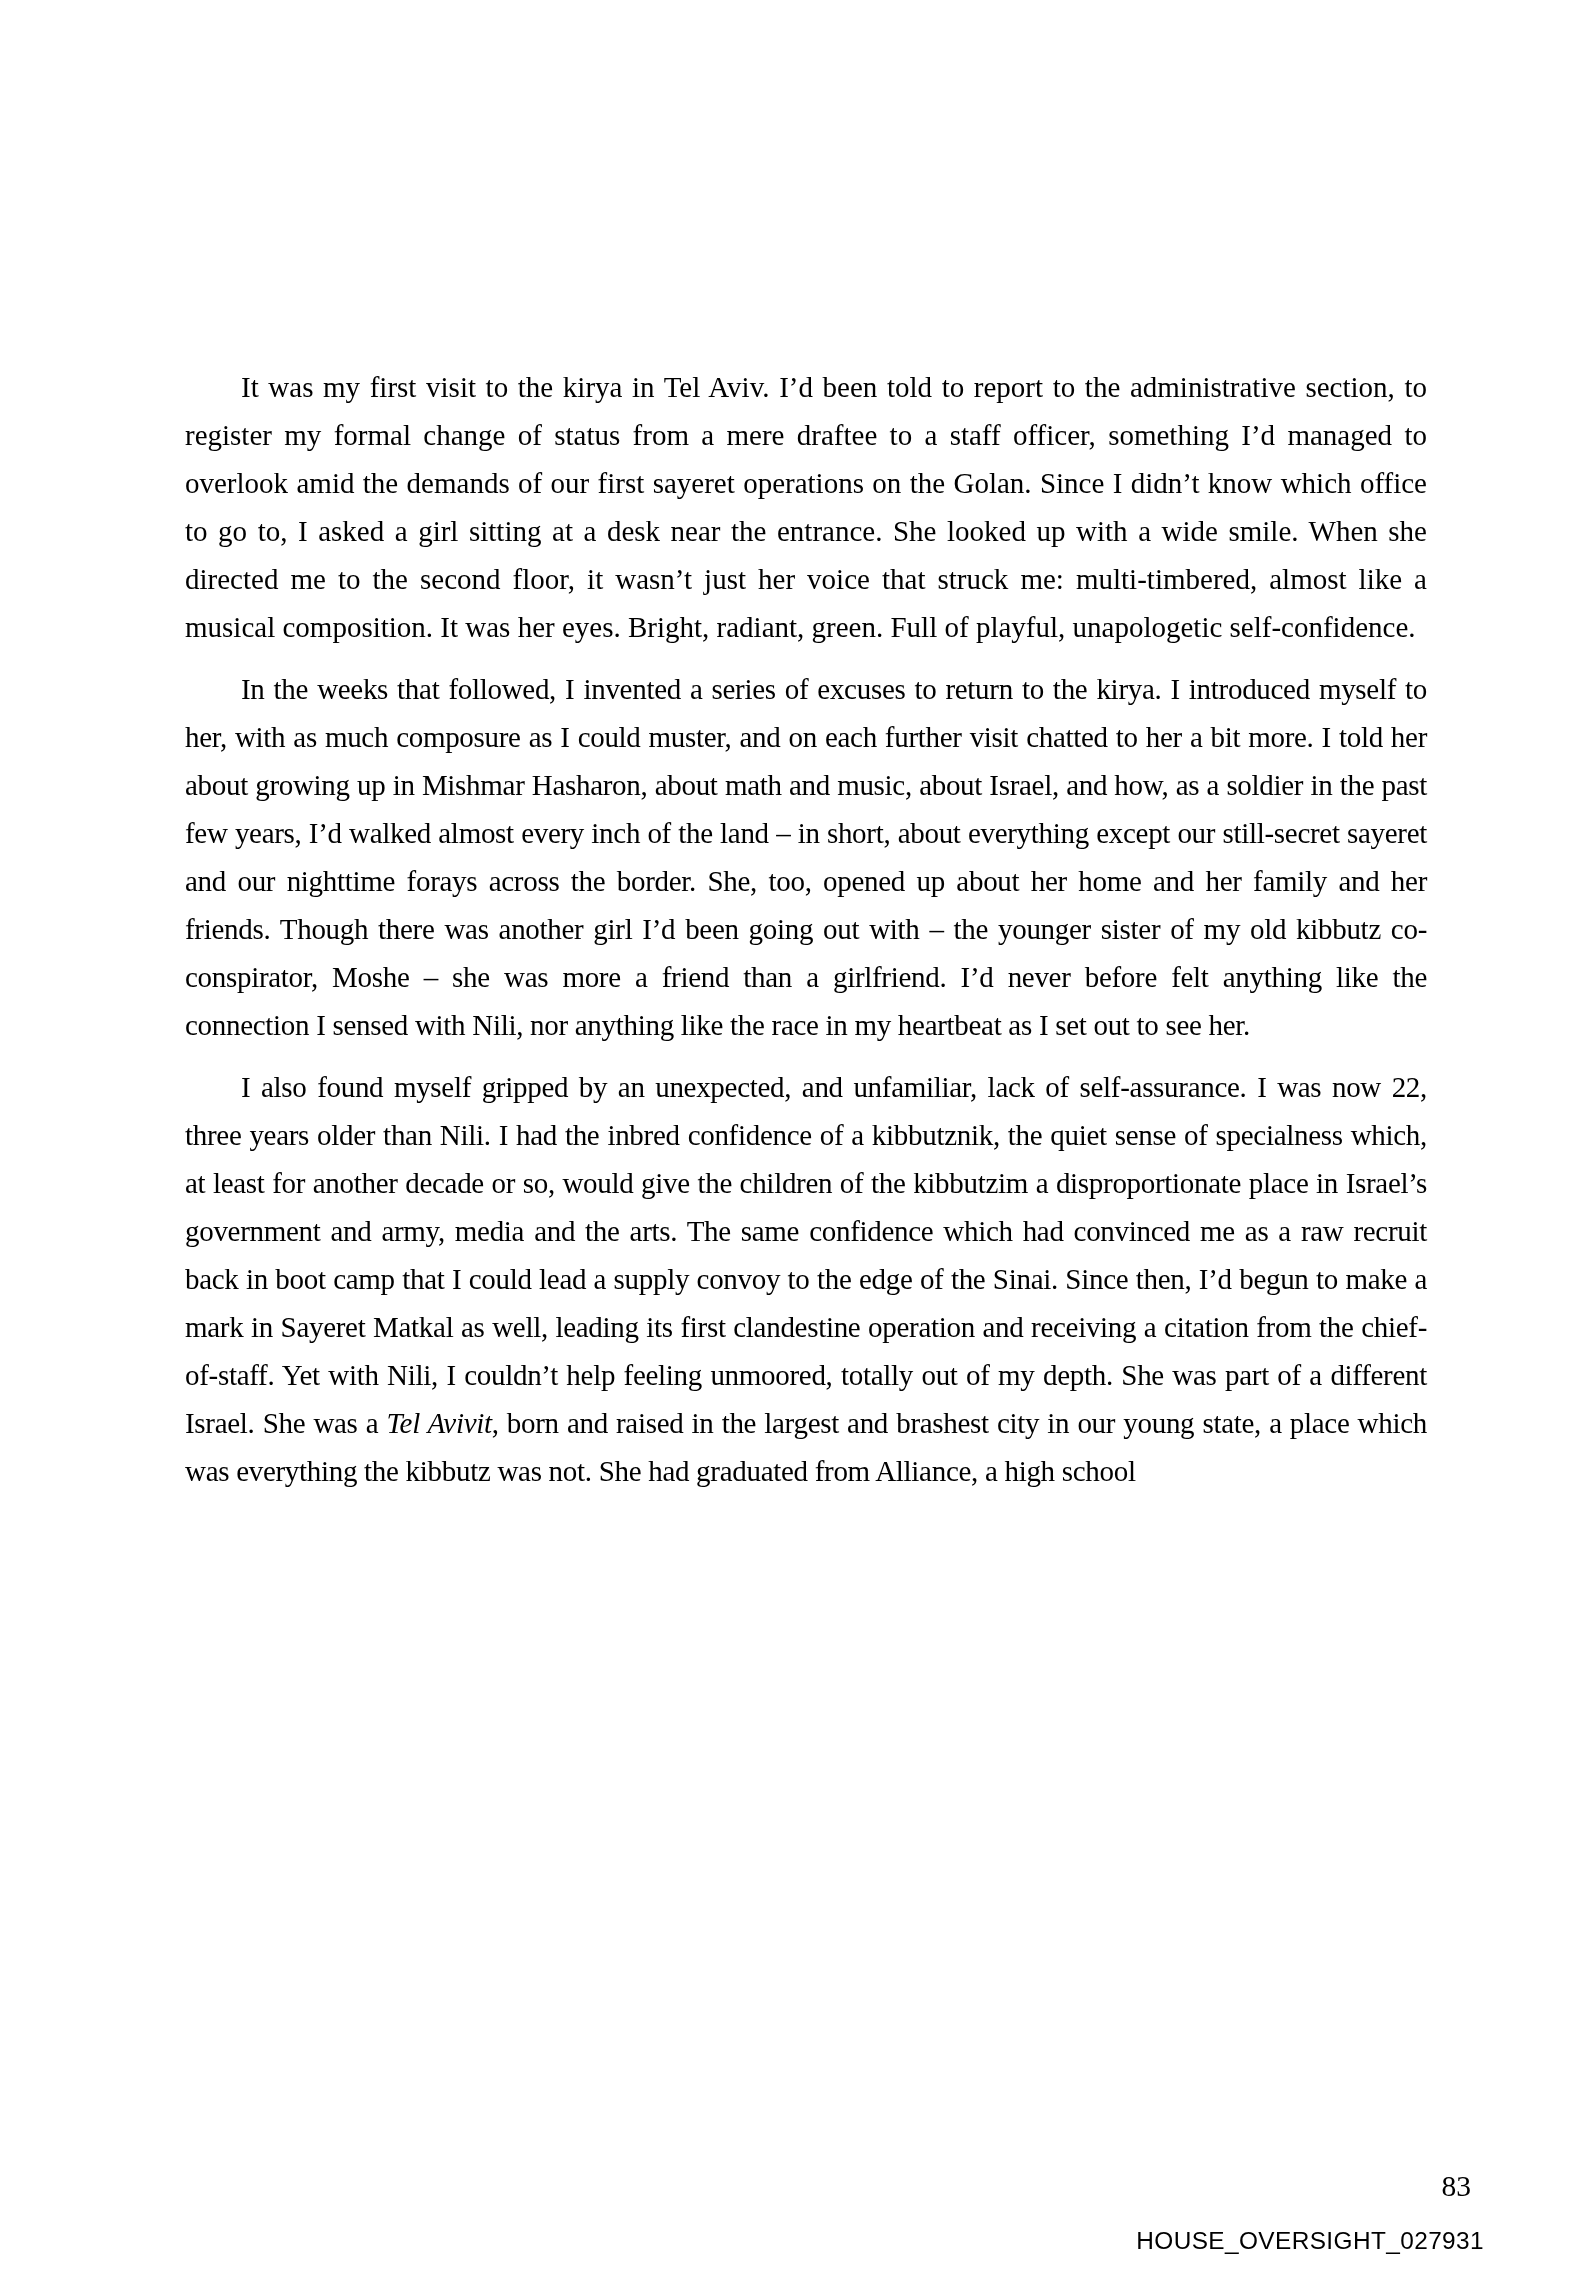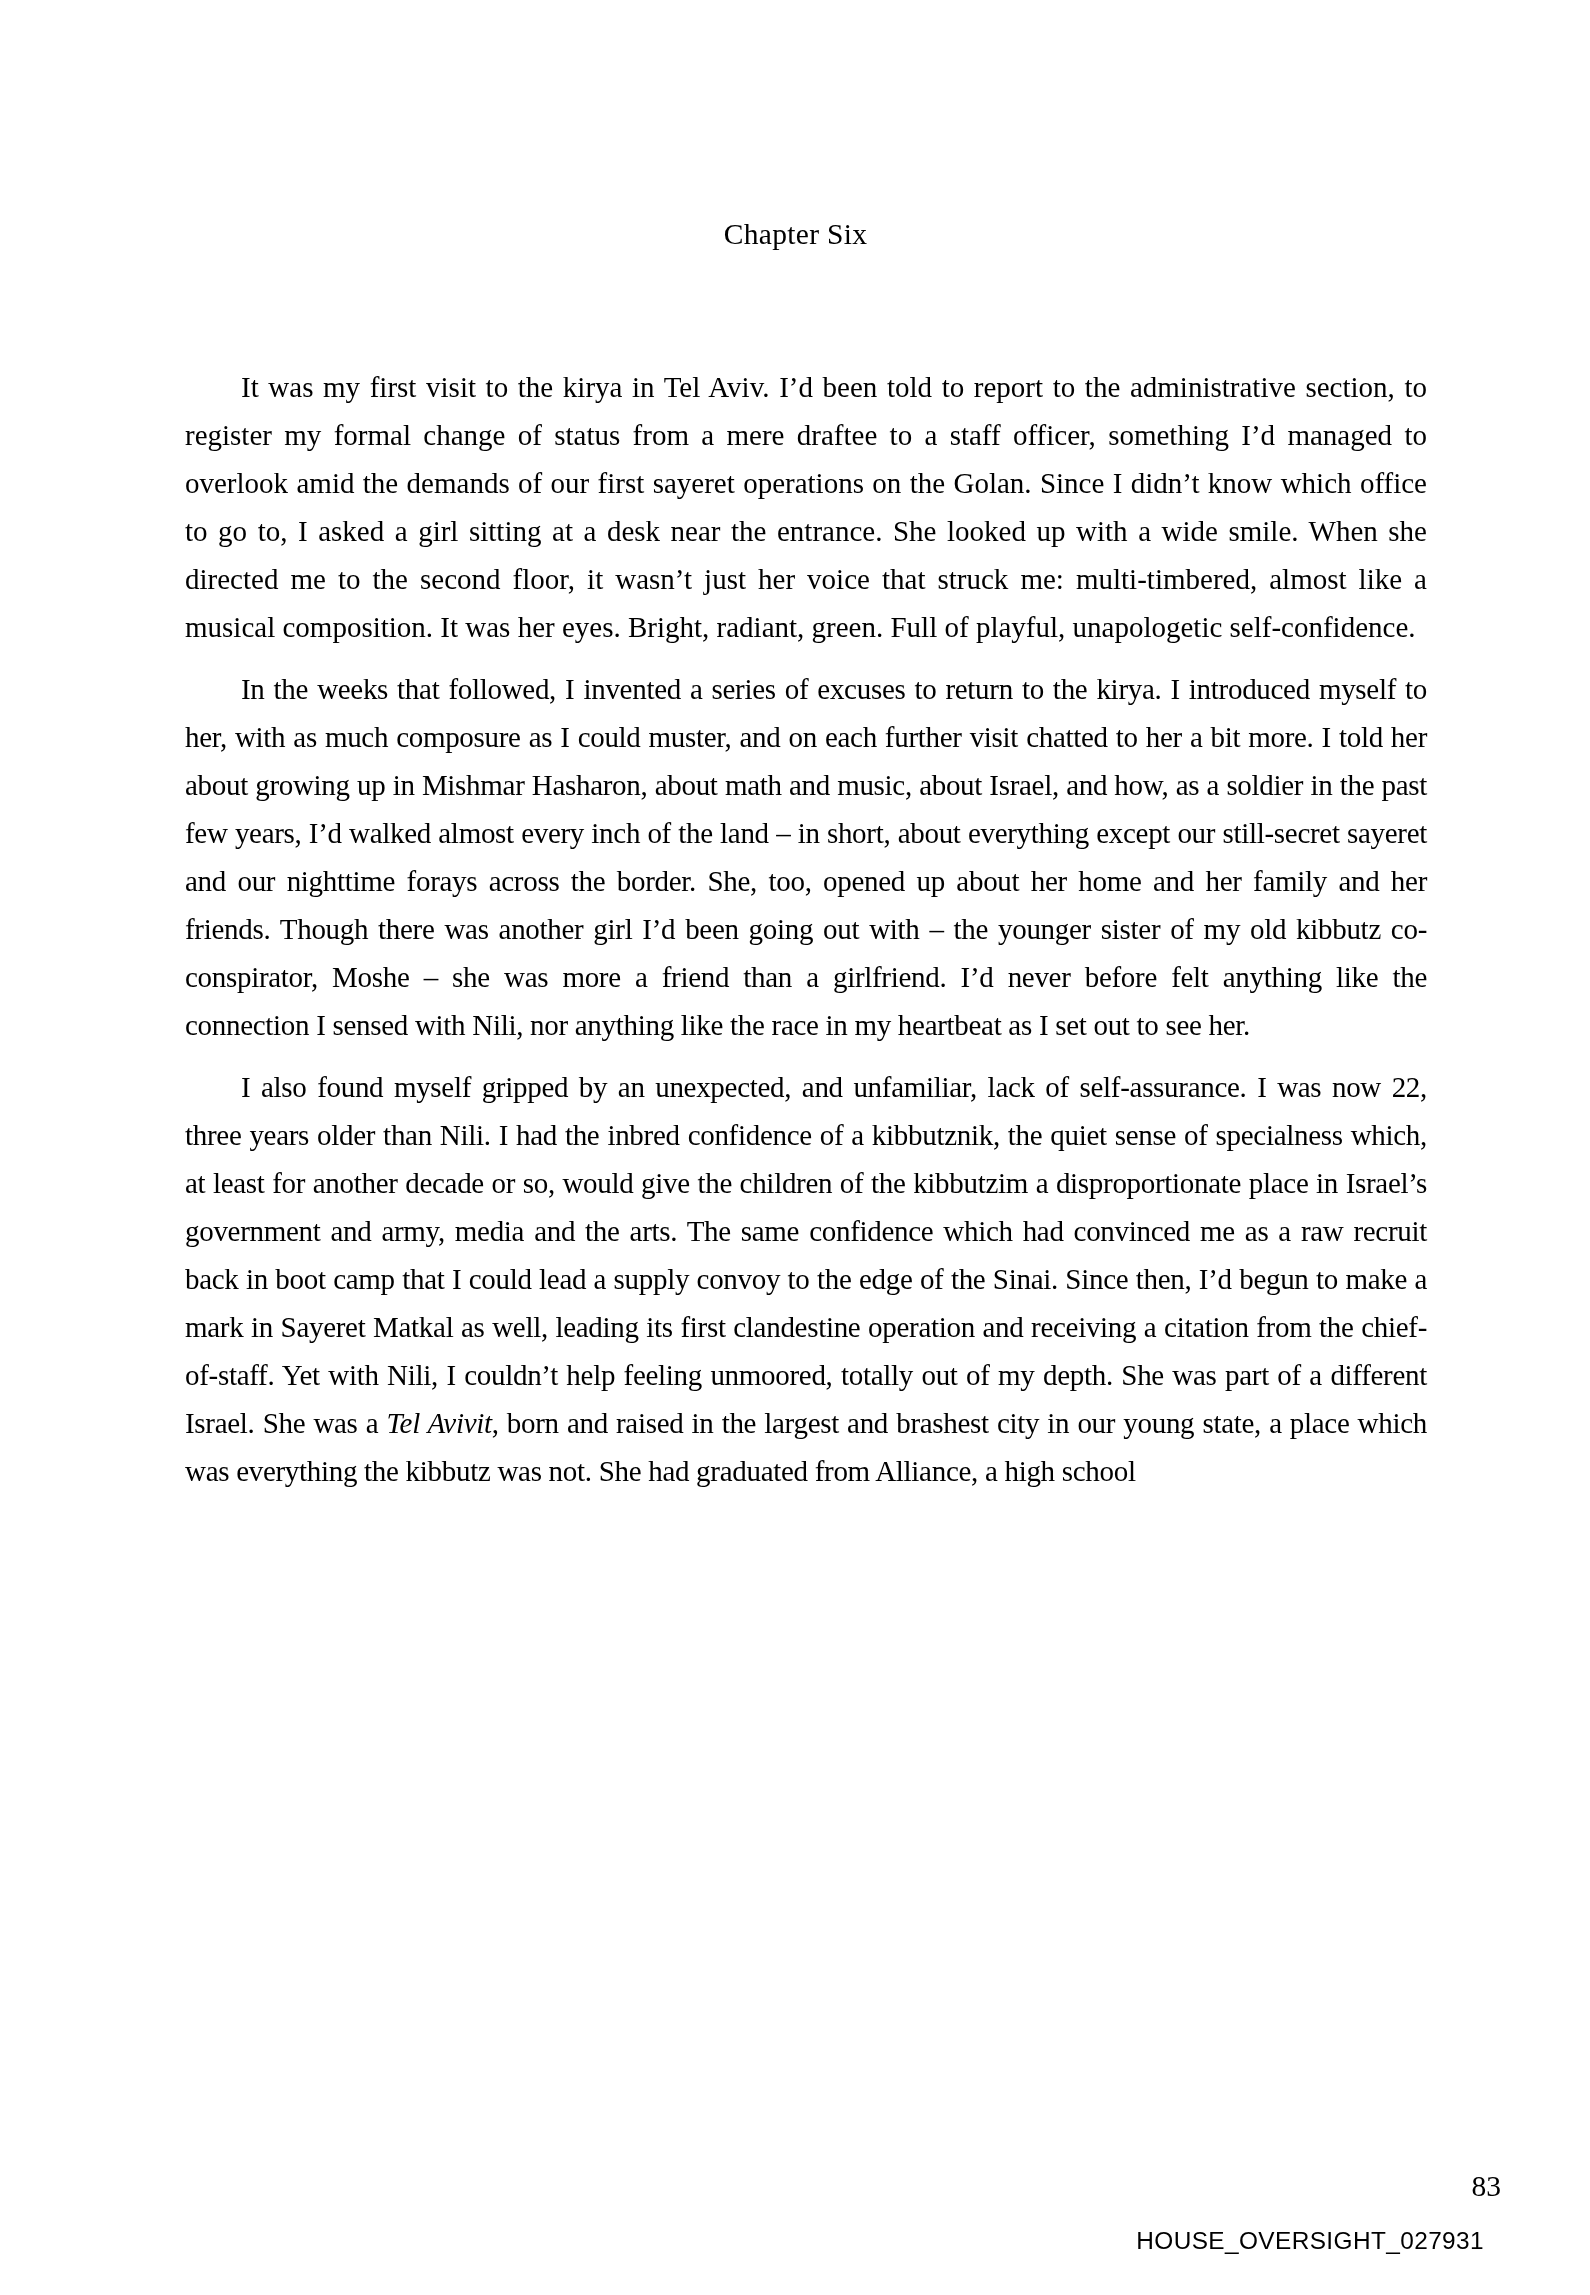--- a/index.html
+++ b/index.html
@@ -52,21 +52,21 @@
     letter-spacing: -0.3px;
   }
   em {
     font-style: italic;
   }
   .page-number {
     position: absolute;
     top: 2170px;
     left: 0;
     width: 1591px;
-    padding-right: 90px;
+    padding-right: 120px;
     box-sizing: border-box;
     text-align: right;
     font-size: 29.5px;
   }
   .bates-number {
     position: absolute;
     top: 2227px;
     left: 0;
     width: 1578px;
     padding-right: 94px;
@@ -75,21 +75,20 @@
     font-family: "Liberation Sans", sans-serif;
     font-size: 24.4px;
     letter-spacing: 0.4px;
   }
 </style>
 </head>
 <body>
 
 <div class="page">
 
-  <div class="chapter-title">Chapter Six</div>
 
   <div class="body-text">
     <p>It was my first visit to the kirya in Tel Aviv. I’d been told to report to the administrative section, to register my formal change of status from a mere draftee to a staff officer, something I’d managed to overlook amid the demands of our first sayeret operations on the Golan. Since I didn’t know which office to go to, I asked a girl sitting at a desk near the entrance. She looked up with a wide smile. When she directed me to the second floor, it wasn’t just her voice that struck me: multi-timbered, almost like a musical composition. It was her eyes. Bright, radiant, green. Full of playful, unapologetic self-confidence.</p>
     <p class="tight">In the weeks that followed, I invented a series of excuses to return to the kirya. I introduced myself to her, with as much composure as I could muster, and on each further visit chatted to her a bit more. I told her about growing up in Mishmar Hasharon, about math and music, about Israel, and how, as a soldier in the past few years, I’d walked almost every inch of the land – in short, about everything except our still-secret sayeret and our nighttime forays across the border. She, too, opened up about her home and her family and her friends. Though there was another girl I’d been going out with – the younger sister of my old kibbutz co-conspirator, Moshe – she was more a friend than a girlfriend. I’d never before felt anything like the connection I sensed with Nili, nor anything like the race in my heartbeat as I set out to see her.</p>
     <p class="tight"><span>I also found myself gripped by an unexpected, and unfamiliar, lack of self-assurance. I was now 22, three years older than Nili. I had the inbred confidence of a kibbutznik, the quiet sense of specialness which, at least for another decade or so, would give the children of the kibbutzim a disproportionate place in Israel’s government and army, media and the arts. The same confidence which had convinced me as a raw recruit back in boot camp that I could lead a supply convoy to the edge of the Sinai. Since then, I’d begun to make a mark in Sayeret Matkal as well, leading its first clandestine operation and receiving a citation from the chief-of-staff. Yet with Nili, I couldn’t help feeling unmoored, totally out of my depth. She was part of a different Israel. She was a <em>Tel Avivit</em>, born and raised in the largest and brashest city in our young state, a place which was everything the kibbutz was not. She had graduated from Alliance, a high school</span></p>
   </div>
 
   <div class="page-number">83</div>
 
   <div class="bates-number">HOUSE_OVERSIGHT_027931</div>

